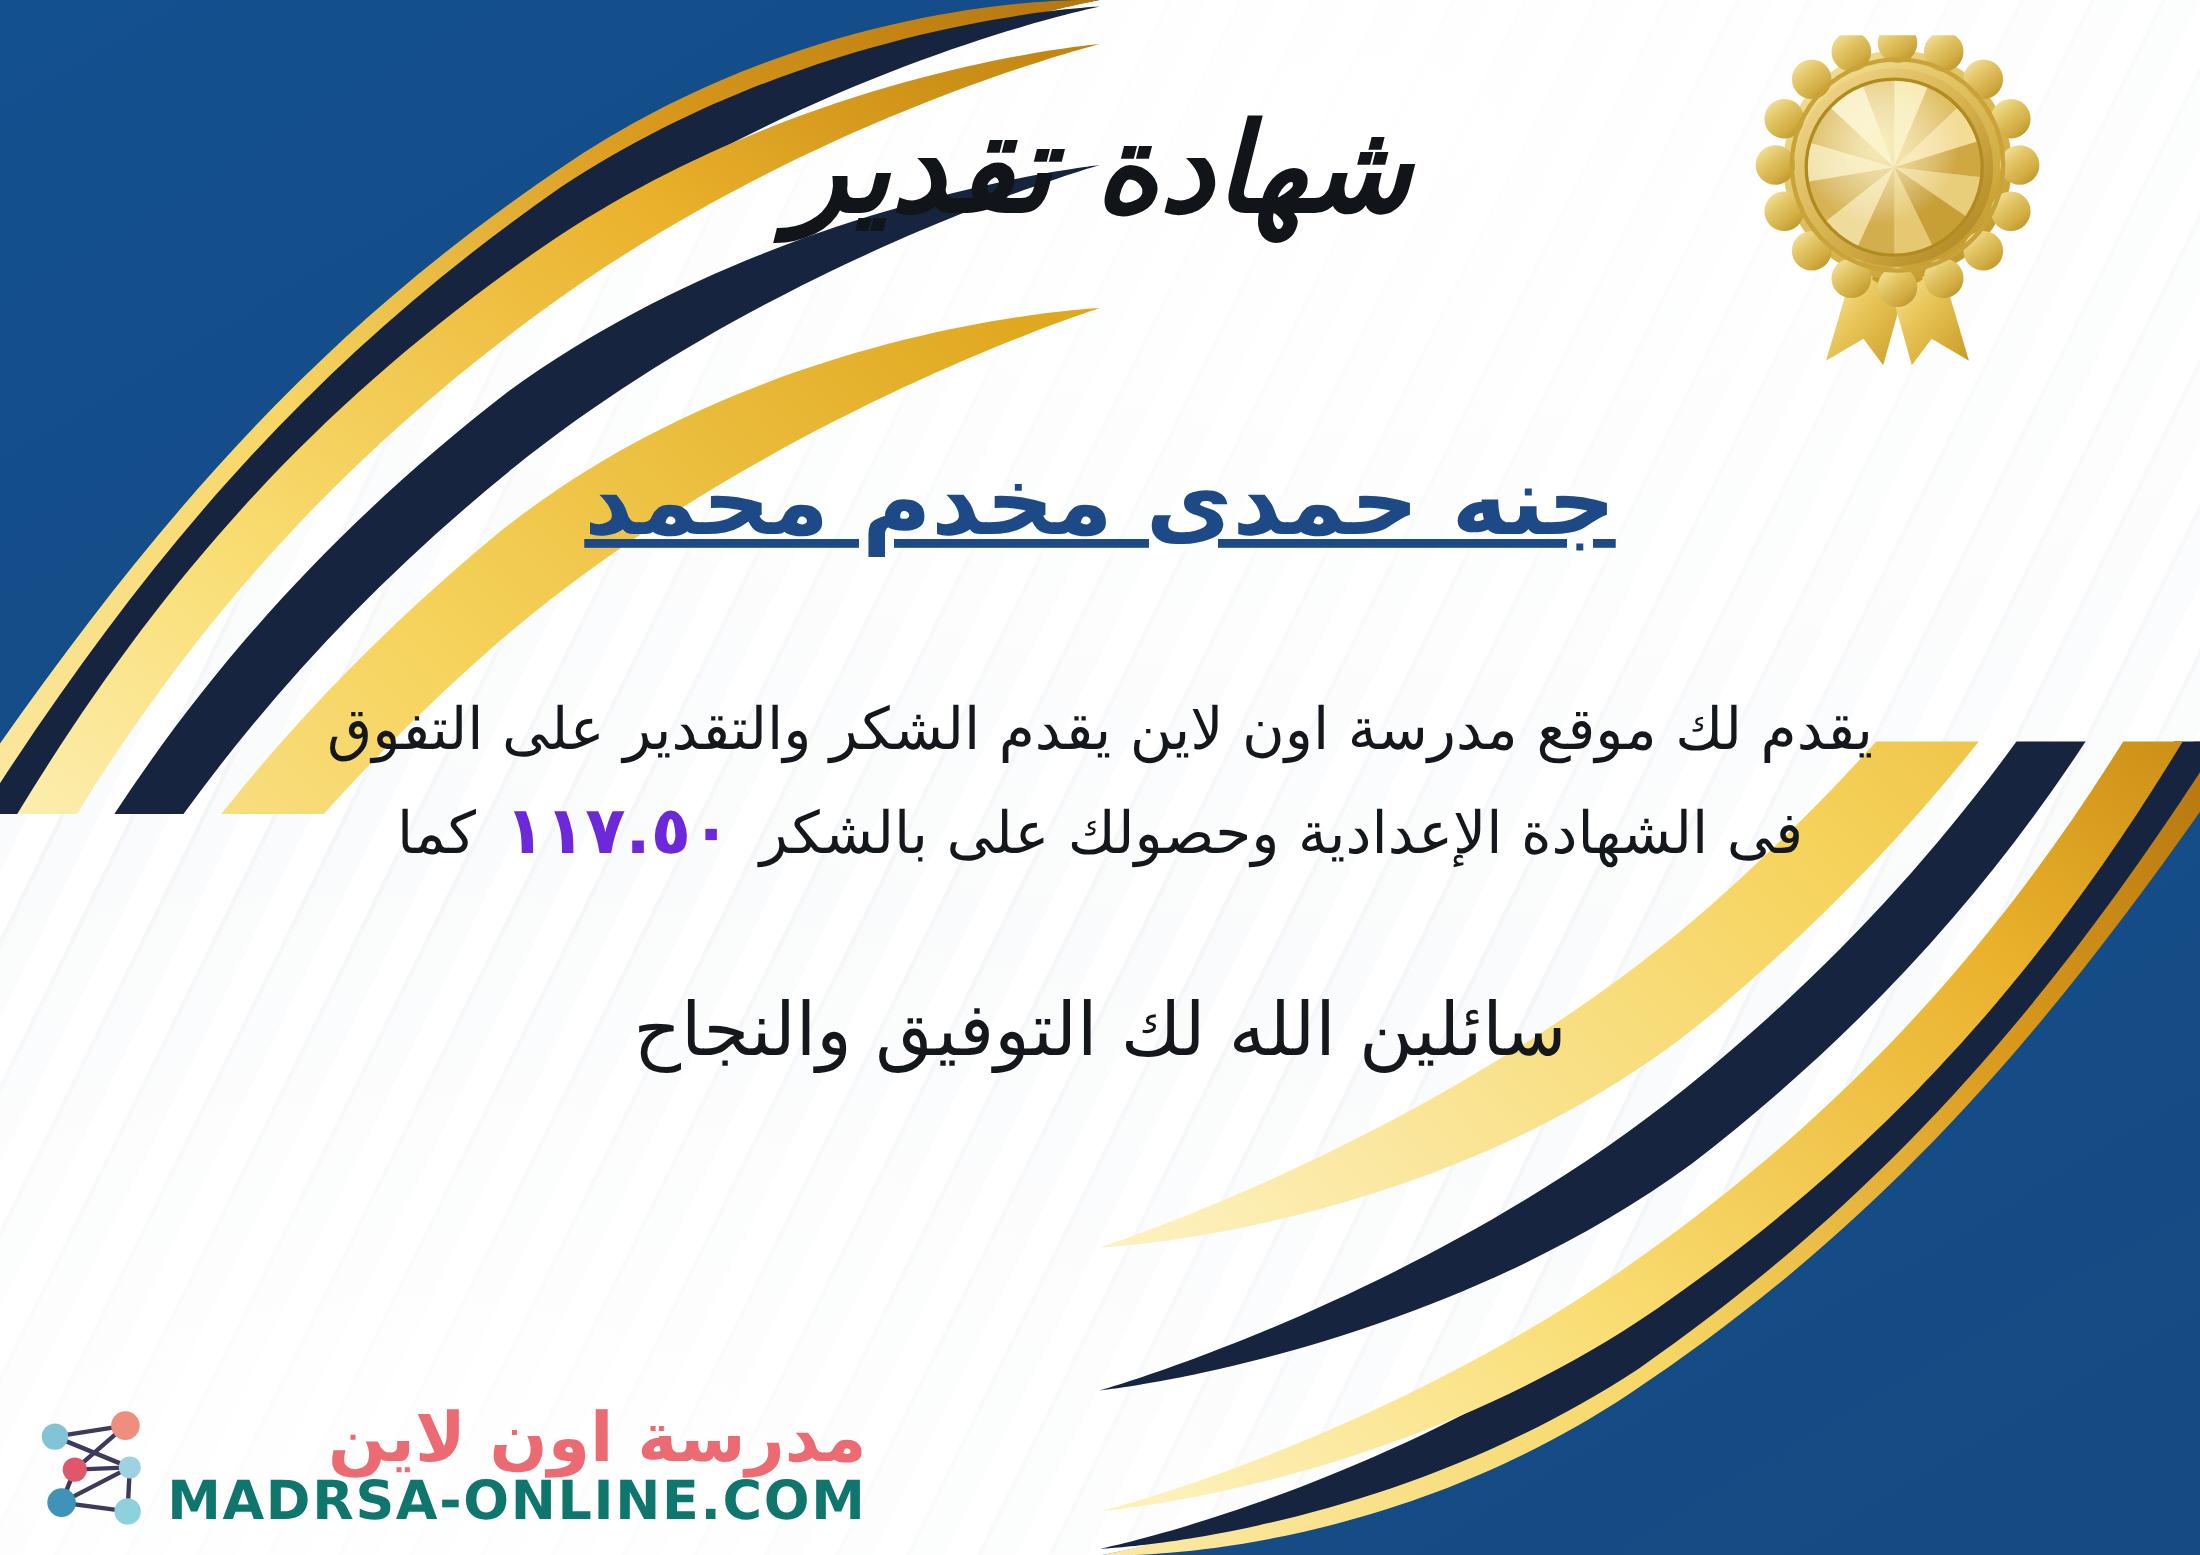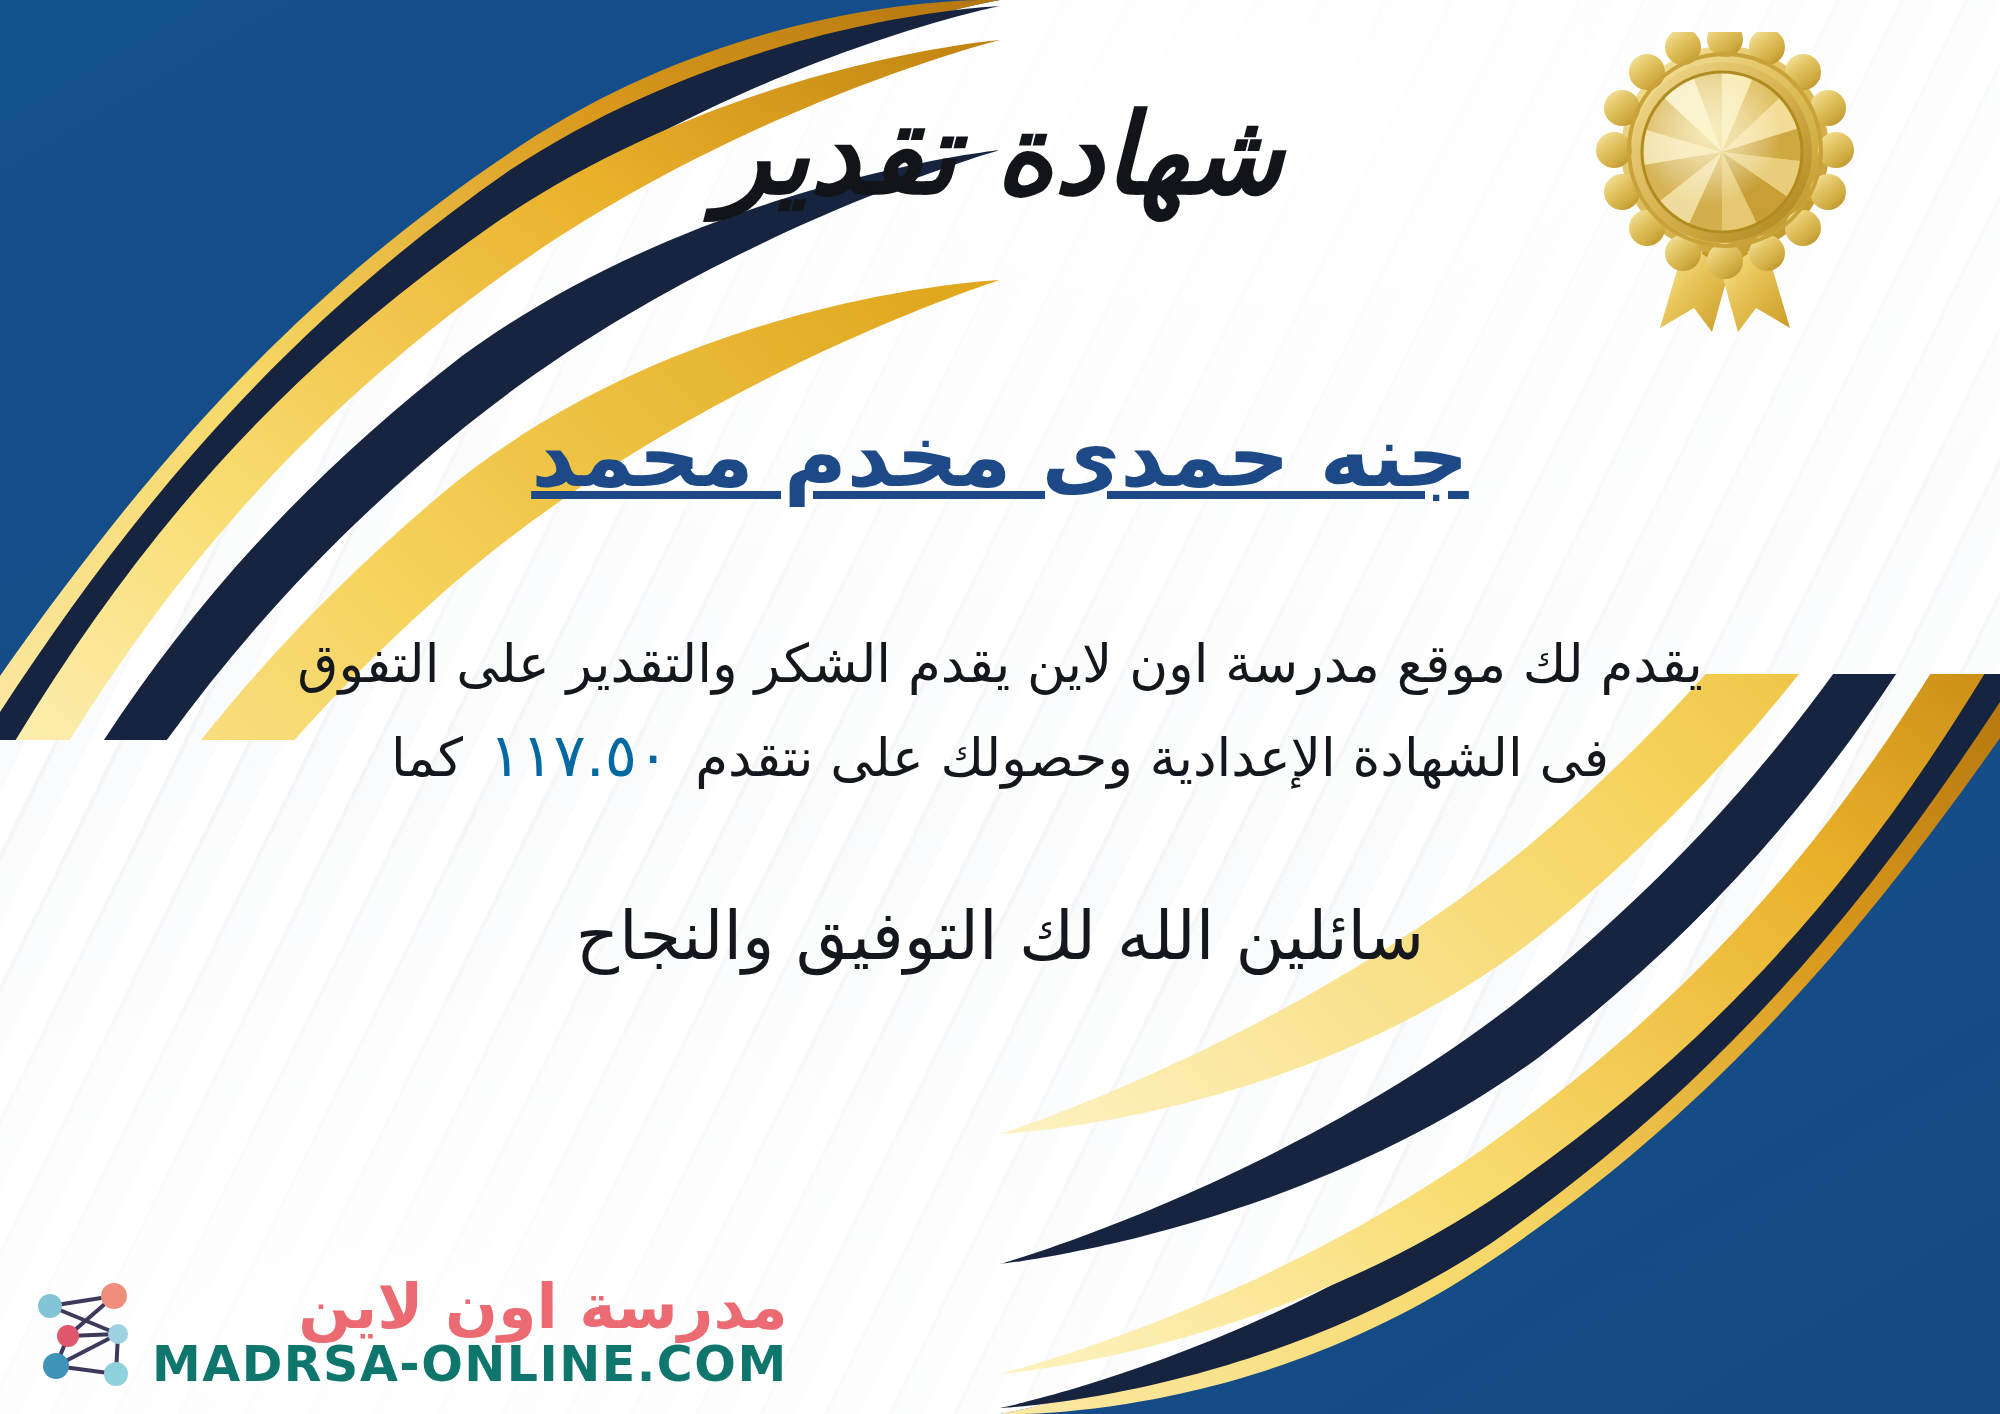--- a/index.html
+++ b/index.html
@@ -93,22 +93,22 @@
     width:1760px;
     text-align:center;
     color:#14181d;
     font-size:53px;
     line-height:1.62;
     font-weight:400;
   }
   .body-line { display:block; white-space:nowrap; }
 
   .score {
-    color:#0369a1;
-    font-weight:400;
+    color:#6d28d9;
+    font-weight:700;
     font-size:60px;
     padding:0 26px;
     letter-spacing:1px;
   }
 
   .closing-line {
     margin-top:82px;
     width:1760px;
     text-align:center;
     color:#14181d;
@@ -321,21 +321,21 @@
   </div>
 
   <div class="content">
 
     <h1 class="cert-title">شهادة تقدير</h1>
 
     <div class="recipient-name">جنه حمدى مخدم محمد</div>
 
     <div class="body-block">
       <span class="body-line">يقدم لك موقع مدرسة اون لاين يقدم الشكر  والتقدير على التفوق</span>
-      <span class="body-line"><span>فى الشهادة الإعدادية وحصولك على نتقدم</span><span class="score">١١٧.٥٠</span><span>كما</span></span>
+      <span class="body-line"><span>فى الشهادة الإعدادية وحصولك على بالشكر</span><span class="score">١١٧.٥٠</span><span>كما</span></span>
     </div>
 
     <div class="closing-line">سائلين الله لك التوفيق  والنجاح</div>
   </div>
 
   <div class="brand">
     <svg class="brand-mark" viewBox="0 0 110 118" aria-hidden="true">
       <g stroke="#3e3a5c" stroke-width="4" fill="none" stroke-linecap="round">
         <line x1="22" y1="32" x2="86" y2="22"></line>
         <line x1="22" y1="32" x2="90" y2="60"></line>

